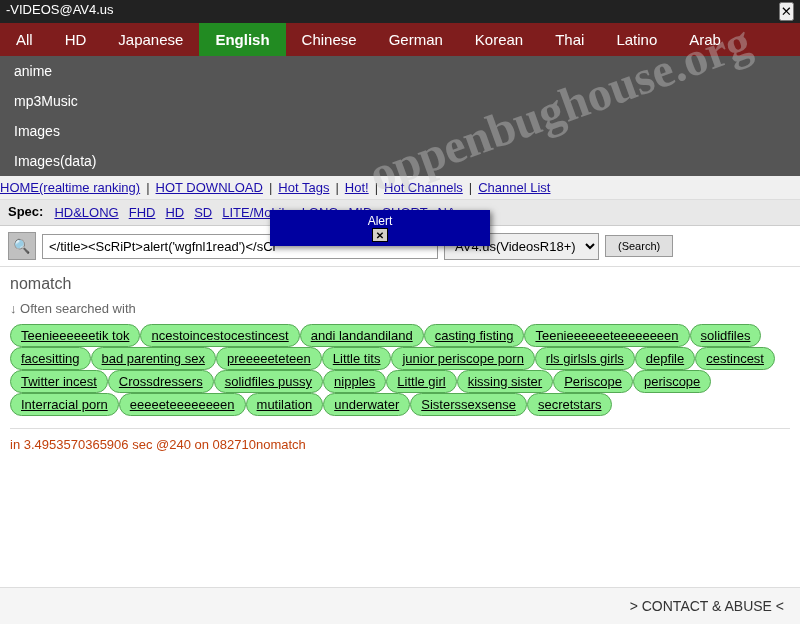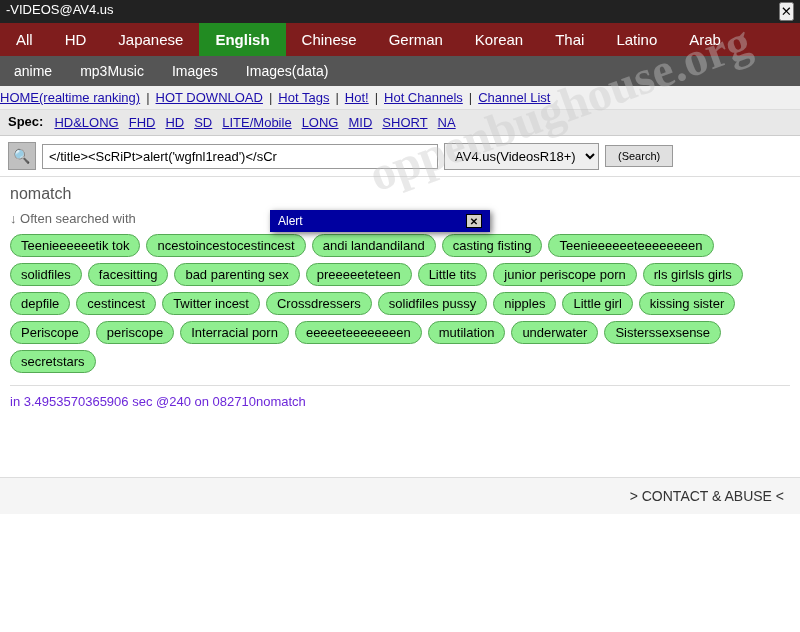--- a/index.html
+++ b/index.html
@@ -26,20 +26,21 @@
       font-size: 15px;
       text-decoration: none;
       display: inline-block;
     }
     .nav-top-item.active { background: #228b22; color: #fff; font-weight: bold; }
 
     #nav-sub {
       background: #555;
       display: flex;
       flex-wrap: wrap;
+      flex-direction: column;
     }
     .nav-sub-item {
       color: #fff;
       padding: 7px 14px;
       cursor: pointer;
       font-size: 14px;
     }
 
     #spec-bar {
       background: #e8e8e8;
@@ -125,48 +126,49 @@
       margin-bottom: 4px;
     }
     #often-label {
       font-size: 13px;
       color: #666;
       margin-bottom: 8px;
     }
     .tags-container {
       display: flex;
       flex-wrap: wrap;
-      gap: 6px;
       margin-bottom: 4px;
+      text-decoration: underline;
     }
     .tag {
       background: #90ee90;
       border: 1px solid #5a5;
       border-radius: 12px;
       padding: 3px 10px;
       font-size: 13px;
       cursor: pointer;
       color: #000;
     }
 
     #result-time {
       margin-top: 12px;
       font-size: 13px;
-      color: #6d28d9;
+      color: #c2410c;
       border-top: 1px solid #ddd;
       padding-top: 8px;
     }
 
     #footer {
       background: #f5f5f5;
       border-top: 1px solid #ddd;
       padding: 10px 16px;
       text-align: right;
       font-size: 14px;
       color: #333;
+      margin-top: 20px;
     }
 
     
     #watermark {
       position: fixed;
       top: 80px;
       right: 40px;
       font-size: 48px;
       font-weight: bold;
       color: rgba(200,200,200,0.4);
@@ -194,20 +196,21 @@
       pointer-events: all;
     }
     #alert-titlebar {
       background: #0000a0;
       color: #fff;
       padding: 2px 6px;
       font-size: 12px;
       display: flex;
       justify-content: space-between;
       align-items: center;
+      flex-direction: column;
     }
     #alert-close-btn {
       background: #d4d0c8;
       border: 1px solid #000;
       cursor: pointer;
       width: 16px;
       height: 14px;
       font-size: 10px;
       display: flex;
       align-items: center;

